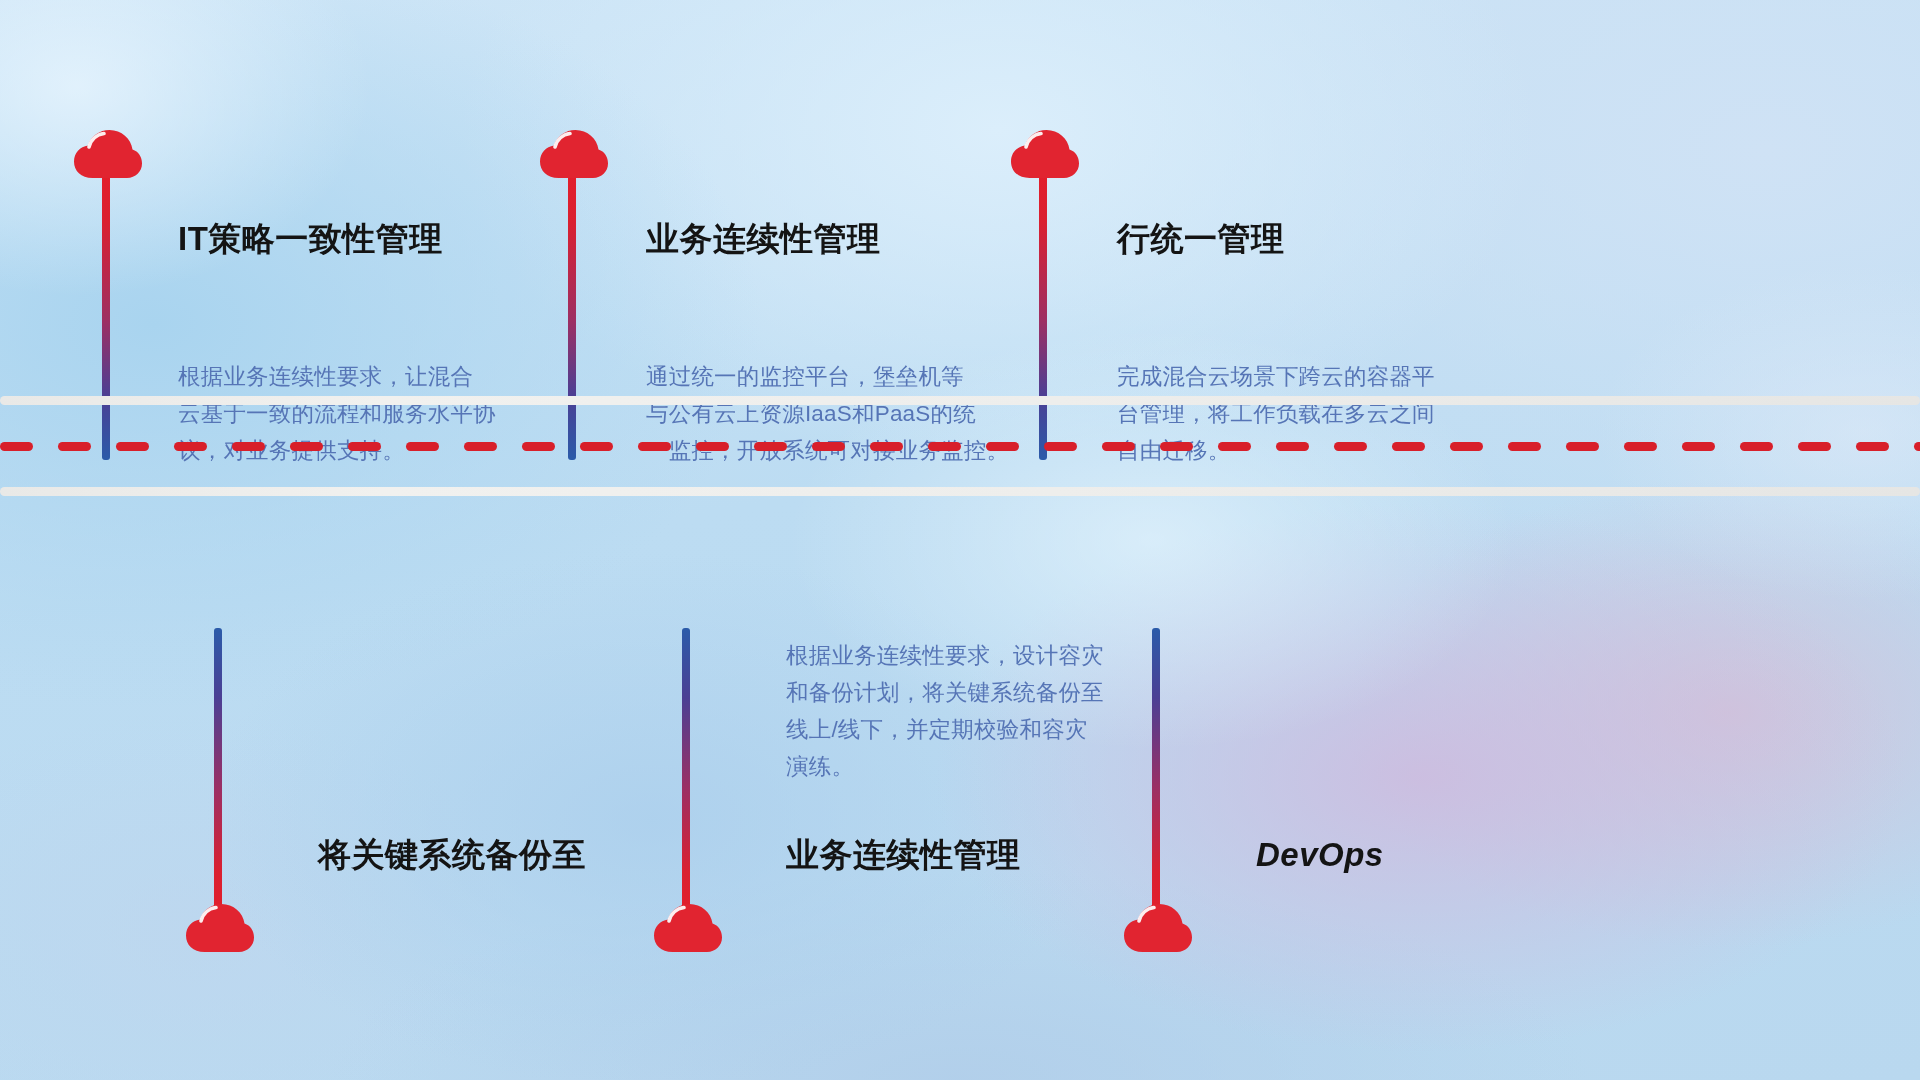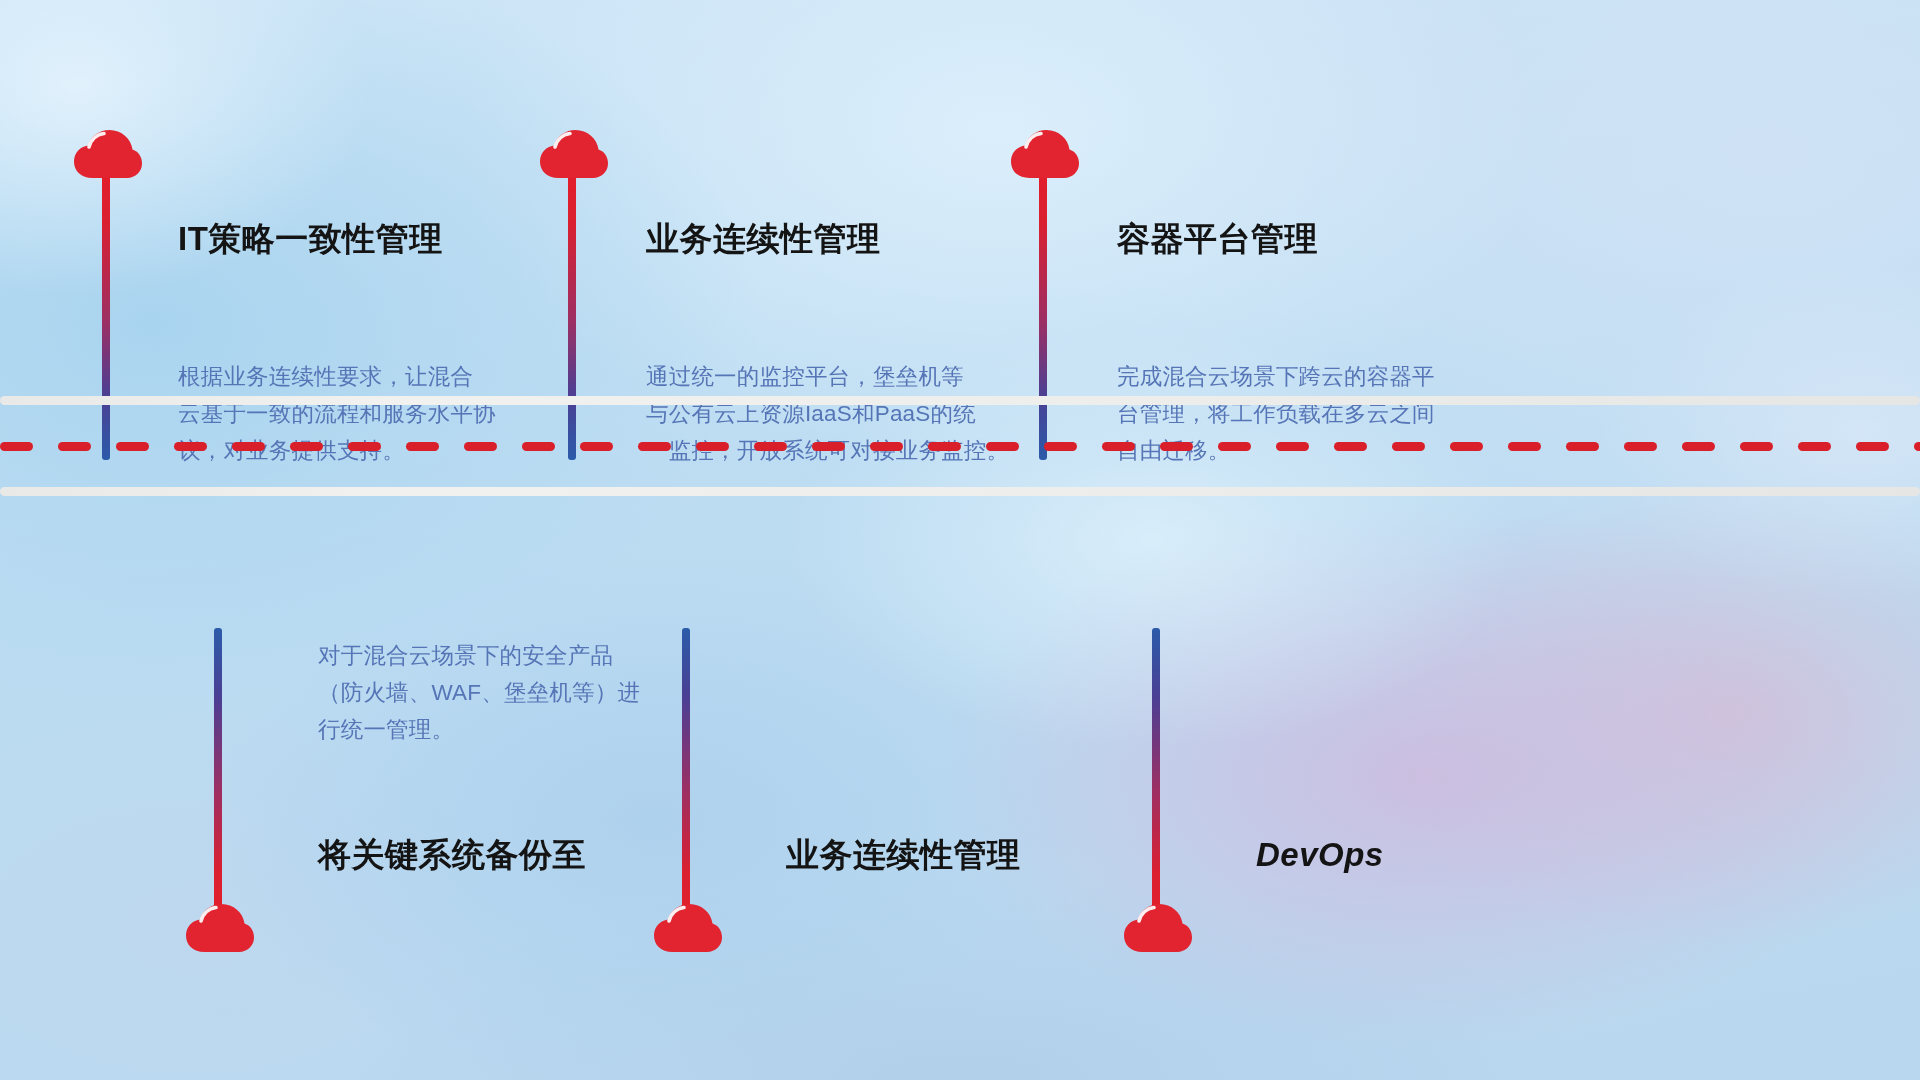--- a/index.html
+++ b/index.html
@@ -108,21 +108,21 @@
 与公有云上资源IaaS和PaaS的统
 一监控；开放系统可对接业务监控。</div>
 
   <div class="pin down" style="left:1037px;top:130px;width:72px;height:336px;">
     <div class="stem" style="left:2px;top:40px;height:290px;"></div>
     <svg class="cloud" viewBox="0 0 72 52" style="left:-28px;top:-2px;">
       <path d="M20.5 50 C9 50 2 43 2 33.5 C2 25 8 18.5 16 17.5 C19 8 27.5 2 37.5 2 C49.5 2 59 10.5 60.5 21.5 C66.5 23.5 70 29 70 35.5 C70 43.5 63.5 50 55 50 Z" fill="#e12430"></path>
       <path d="M17 19 C19 11.5 25 6.5 32 5.5" stroke="#ffffff" stroke-width="3.6" stroke-linecap="round" fill="none" opacity=".92"></path>
     </svg>
   </div>
-  <div class="title" style="left:1117px;top:222px;">容器平台管理</div>
+  <div class="title" style="left:1117px;top:222px;">行统一管理</div>
   <div class="body" style="left:1117px;top:358px;width:440px;">完成混合云场景下跨云的容器平
 台管理，将工作负载在多云之间
 自由迁移。</div>
 
   <div id="road">
     <div class="road-edge top"></div>
     <div id="road-dash" style="background: none; mask-image: none;">
         <span class="dash" style="left: 0px; width: 33px; background: rgb(216, 31, 42);"></span>
         <span class="dash" style="left: 58px; width: 33px; background: rgb(216, 31, 42);"></span>
         <span class="dash" style="left: 116px; width: 33px; background: rgb(216, 31, 42);"></span>
@@ -161,32 +161,33 @@
     <div class="road-edge bottom"></div>
   </div>
 
   <div class="pin up" style="left:212px;top:628px;width:72px;height:330px;">
     <div class="stem" style="left:2px;top:0px;height:290px;"></div>
     <svg class="cloud" viewBox="0 0 72 52" style="left:-28px;top:274px;">
       <path d="M20.5 50 C9 50 2 43 2 33.5 C2 25 8 18.5 16 17.5 C19 8 27.5 2 37.5 2 C49.5 2 59 10.5 60.5 21.5 C66.5 23.5 70 29 70 35.5 C70 43.5 63.5 50 55 50 Z" fill="#e12430"></path>
       <path d="M17 19 C19 11.5 25 6.5 32 5.5" stroke="#ffffff" stroke-width="3.6" stroke-linecap="round" fill="none" opacity=".92"></path>
     </svg>
   </div>
-  <div class="body" style="left:318px;top:637px;width:440px;">对于混合云场景下的安全产品
-（防火墙、WAF、堡垒机等）进
-行统一管理。</div>
   <div class="title" style="left:318px;top:838px;">将关键系统备份至</div>
 
   <div class="pin up" style="left:680px;top:628px;width:72px;height:330px;">
     <div class="stem" style="left:2px;top:0px;height:290px;"></div>
     <svg class="cloud" viewBox="0 0 72 52" style="left:-28px;top:274px;">
       <path d="M20.5 50 C9 50 2 43 2 33.5 C2 25 8 18.5 16 17.5 C19 8 27.5 2 37.5 2 C49.5 2 59 10.5 60.5 21.5 C66.5 23.5 70 29 70 35.5 C70 43.5 63.5 50 55 50 Z" fill="#e12430"></path>
       <path d="M17 19 C19 11.5 25 6.5 32 5.5" stroke="#ffffff" stroke-width="3.6" stroke-linecap="round" fill="none" opacity=".92"></path>
     </svg>
   </div>
+  <div class="body" style="left:786px;top:637px;width:450px;">根据业务连续性要求，设计容灾
+和备份计划，将关键系统备份至
+线上/线下，并定期校验和容灾
+演练。</div>
   <div class="title" style="left:786px;top:838px;">业务连续性管理</div>
 
   <div class="pin up" style="left:1150px;top:628px;width:72px;height:330px;">
     <div class="stem" style="left:2px;top:0px;height:290px;"></div>
     <svg class="cloud" viewBox="0 0 72 52" style="left:-28px;top:274px;">
       <path d="M20.5 50 C9 50 2 43 2 33.5 C2 25 8 18.5 16 17.5 C19 8 27.5 2 37.5 2 C49.5 2 59 10.5 60.5 21.5 C66.5 23.5 70 29 70 35.5 C70 43.5 63.5 50 55 50 Z" fill="#e12430"></path>
       <path d="M17 19 C19 11.5 25 6.5 32 5.5" stroke="#ffffff" stroke-width="3.6" stroke-linecap="round" fill="none" opacity=".92"></path>
     </svg>
   </div>
   <div class="title" style="left:1256px;top:838px;font-style:italic;">DevOps</div>

